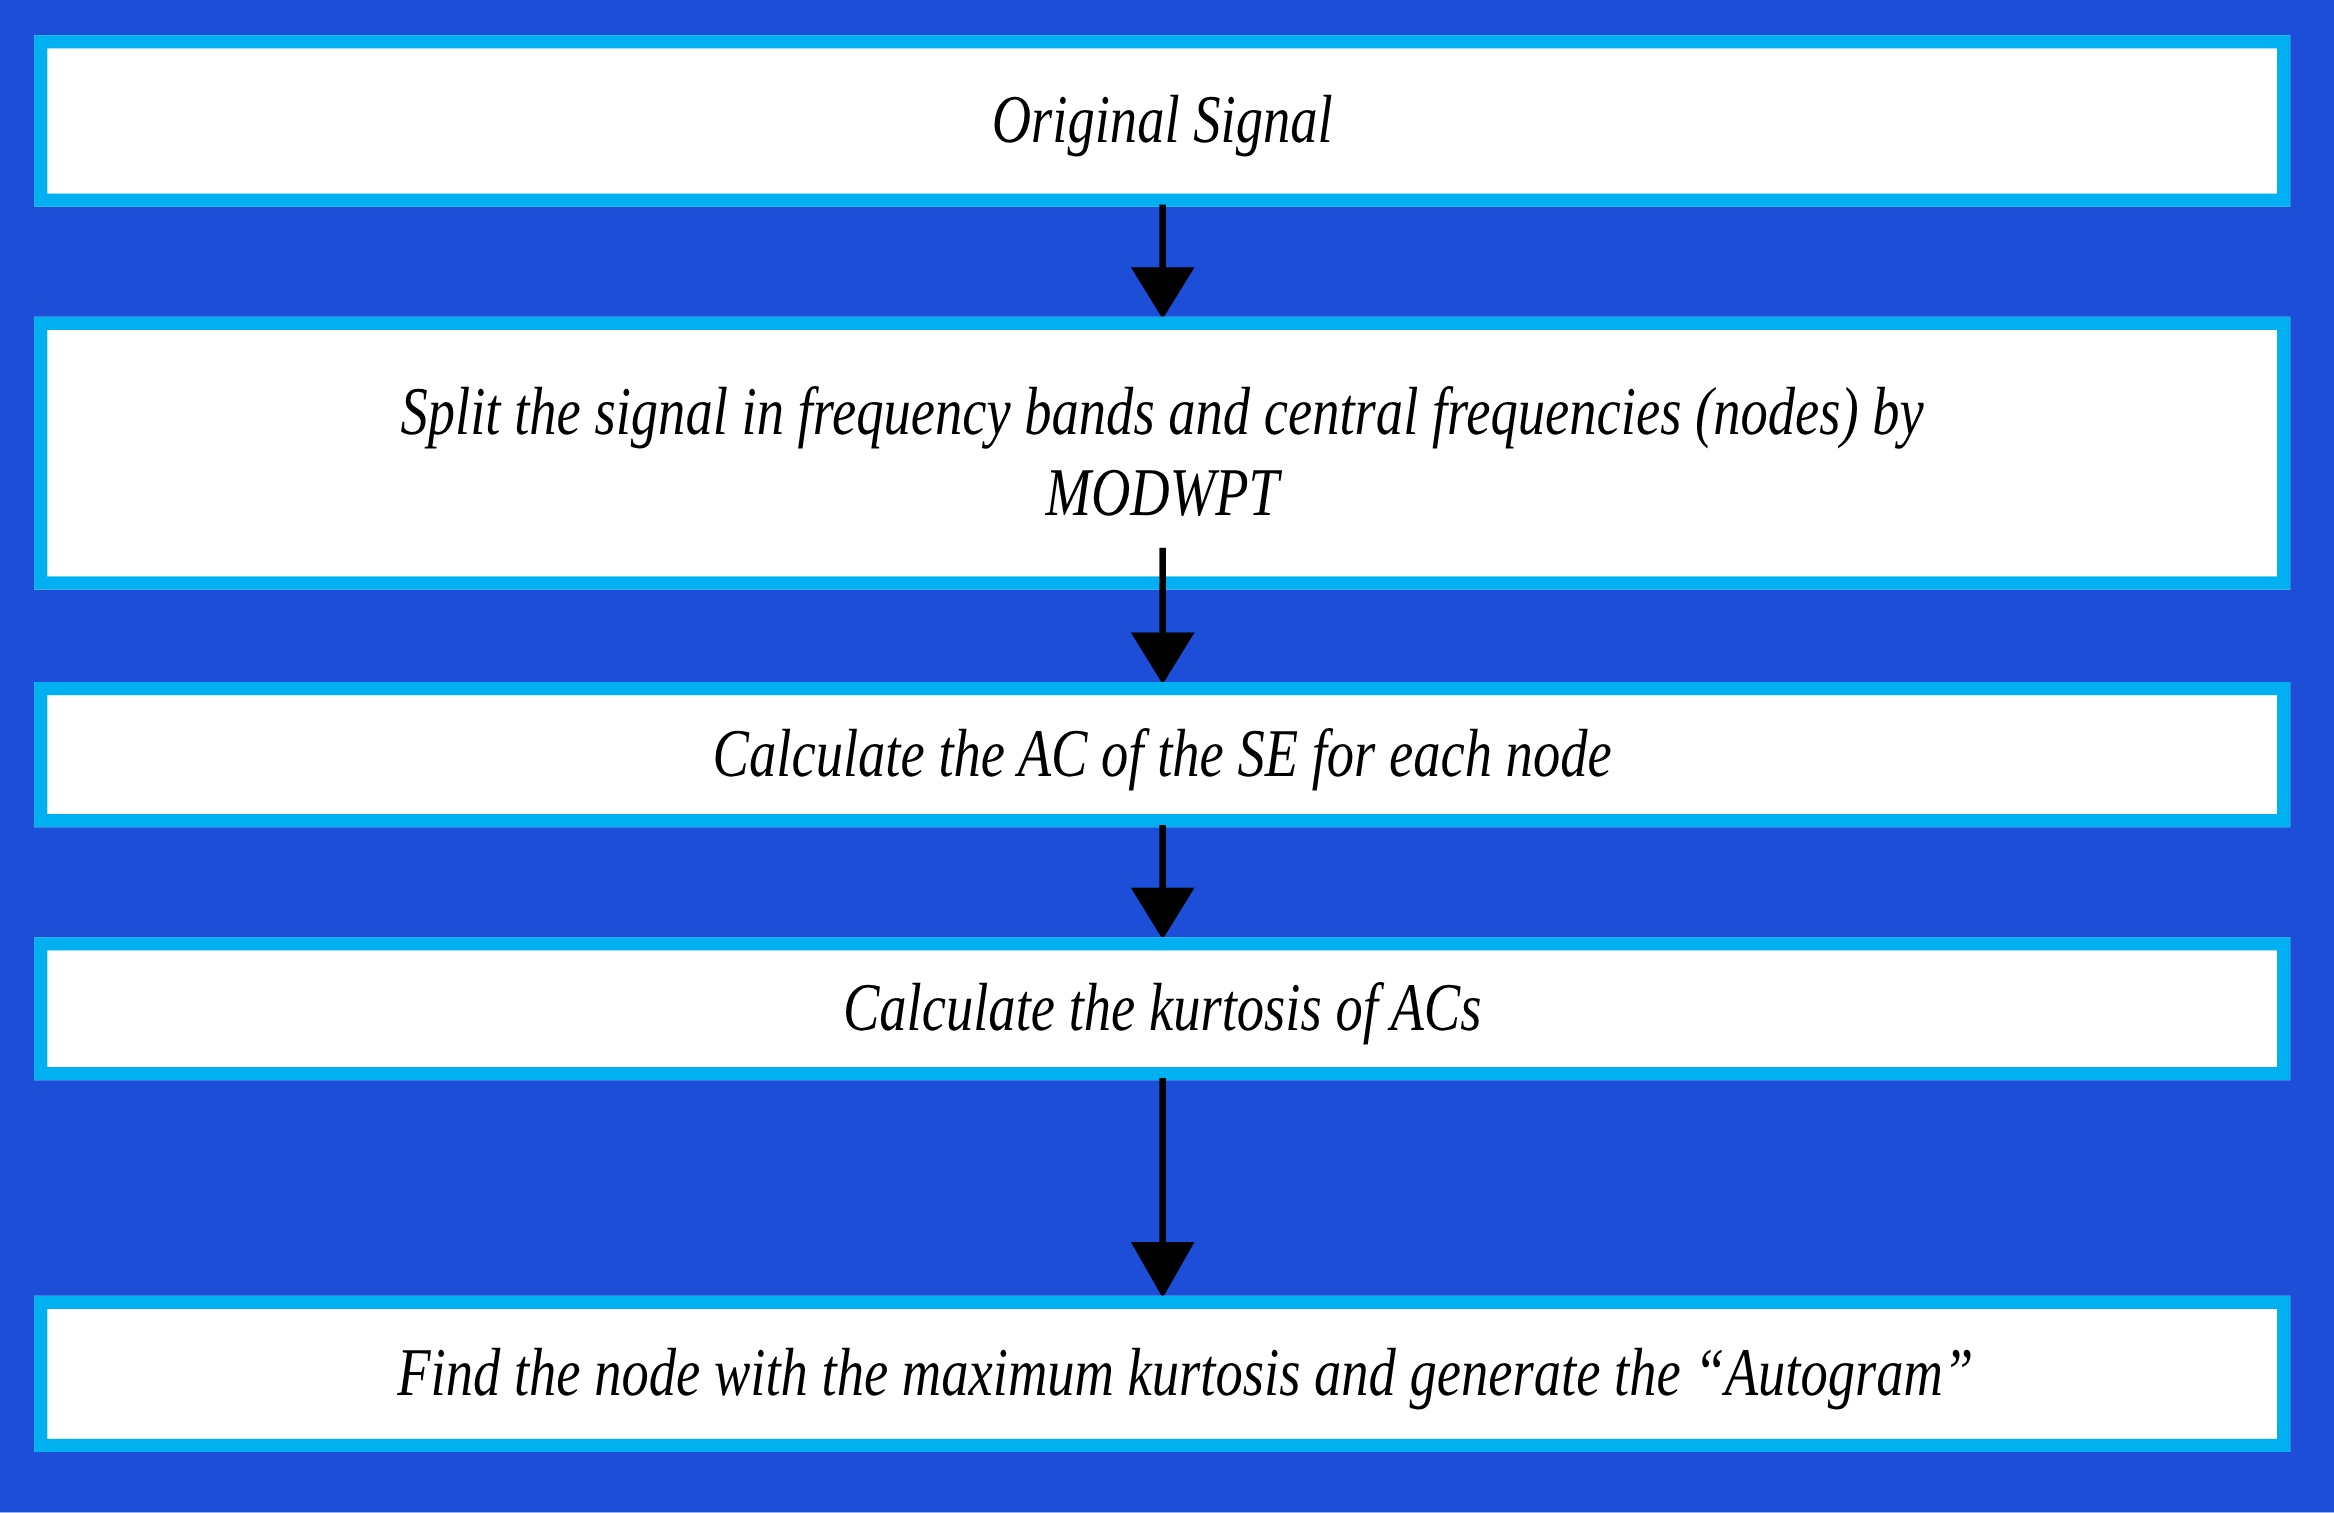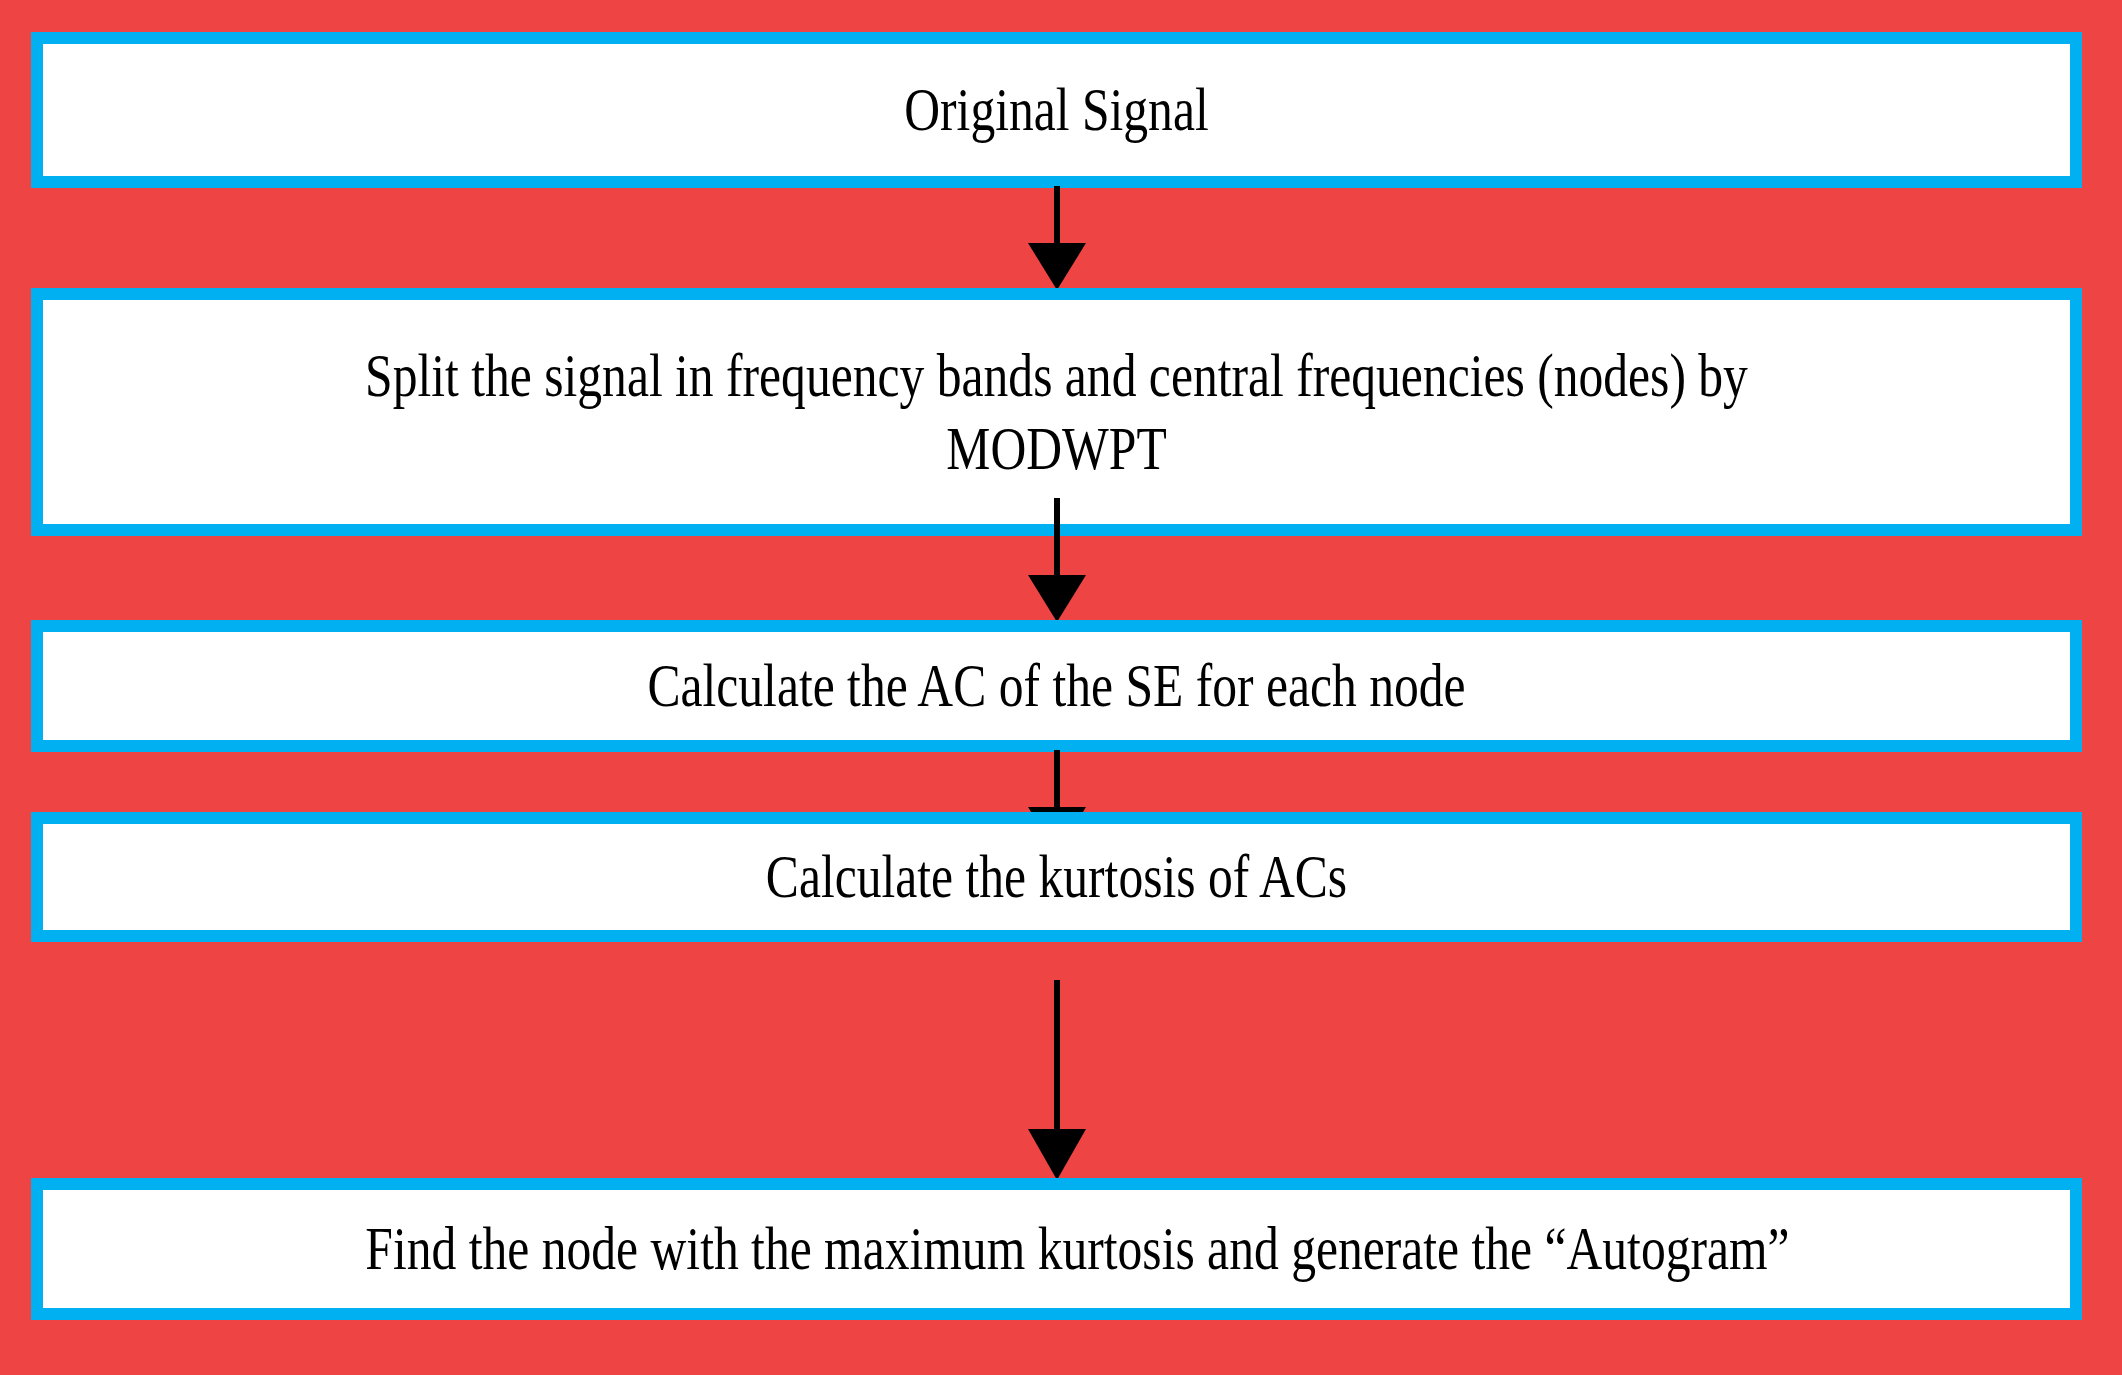--- a/index.html
+++ b/index.html
@@ -7,22 +7,23 @@
     padding: 0;
     background: #ffffff;
   }
   body {
     font-family: "Liberation Serif", "DejaVu Serif", serif;
   }
   #canvas {
     position: relative;
     width: 2122px;
     height: 1375px;
-    background: #ef4444;
+    background: #1d4ed8;
     overflow: hidden;
+    font-style: italic;
   }
   .flow-box {
     position: absolute;
     box-sizing: border-box;
     background: #ffffff;
     border-style: solid;
     border-color: #00b0f0;
     display: flex;
     align-items: center;
     justify-content: center;
@@ -42,21 +43,21 @@
     position: absolute;
   }
   .arrow svg {
     display: block;
     overflow: visible;
   }
   
   #box-1 { left: 31px;  top: 32px;   width: 2051px; height: 156px; border-width: 12px; }
   #box-2 { left: 31px;  top: 288px;  width: 2051px; height: 248px; border-width: 12px; }
   #box-3 { left: 31px;  top: 620px;  width: 2051px; height: 132px; border-width: 12px; }
-  #box-4 { left: 31px;  top: 812px;  width: 2051px; height: 130px; border-width: 12px; }
+  #box-4 { left: 31px;  top: 852px;  width: 2051px; height: 130px; border-width: 12px; }
   #box-5 { left: 31px;  top: 1178px; width: 2051px; height: 142px; border-width: 12px; padding-left: 42px; }
 
   #box-1 .flow-box-label { font-size: 62px; line-height: 1.15; }
   #box-2 .flow-box-label { font-size: 62px; line-height: 1.18; }
   #box-3 .flow-box-label { font-size: 62px; line-height: 1.15; }
   #box-4 .flow-box-label { font-size: 62px; line-height: 1.15; }
   #box-5 .flow-box-label { font-size: 62px; line-height: 1.15; }
 
   #arrow-1 { left: 1028px; top: 186px;  width: 58px; height: 104px; }
   #arrow-2 { left: 1028px; top: 498px;  width: 58px; height: 124px; }

